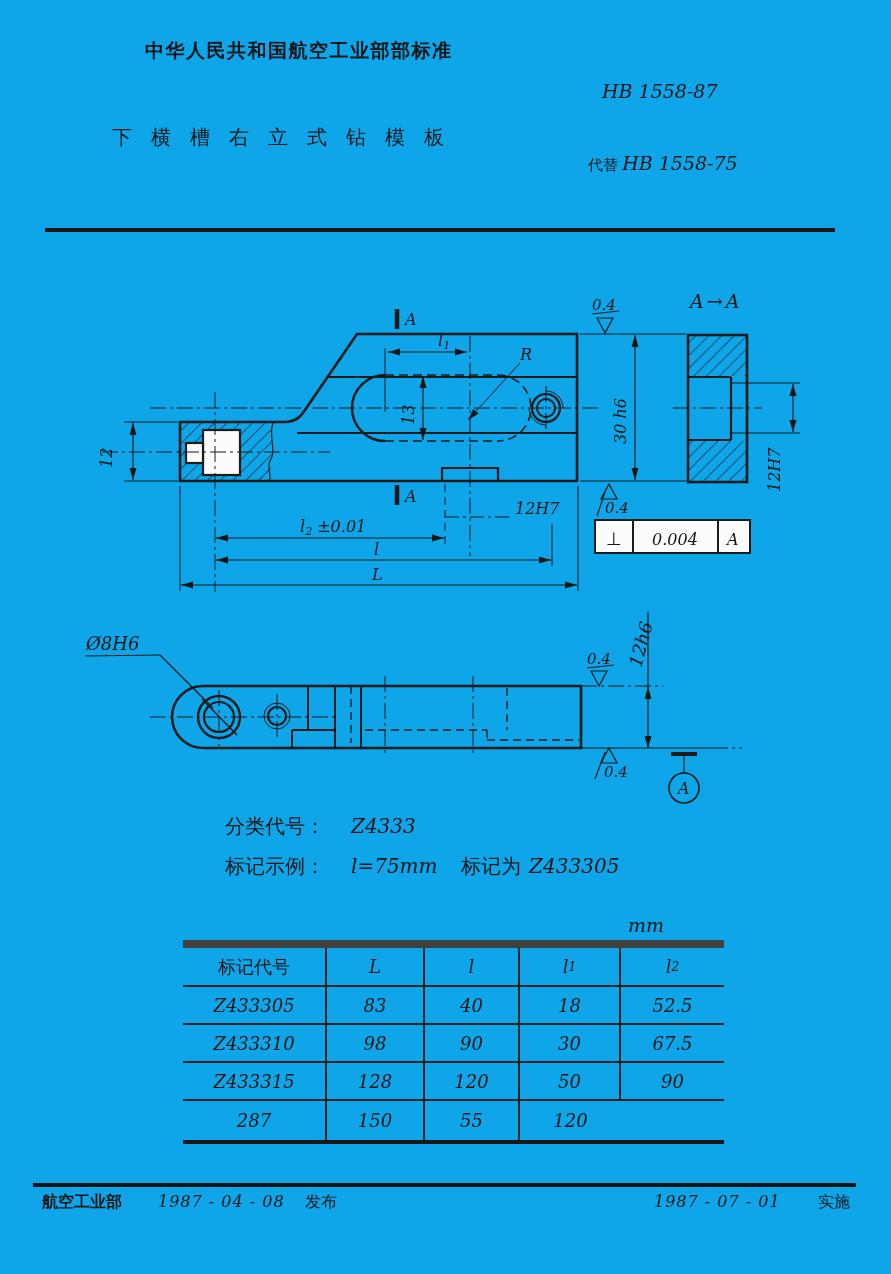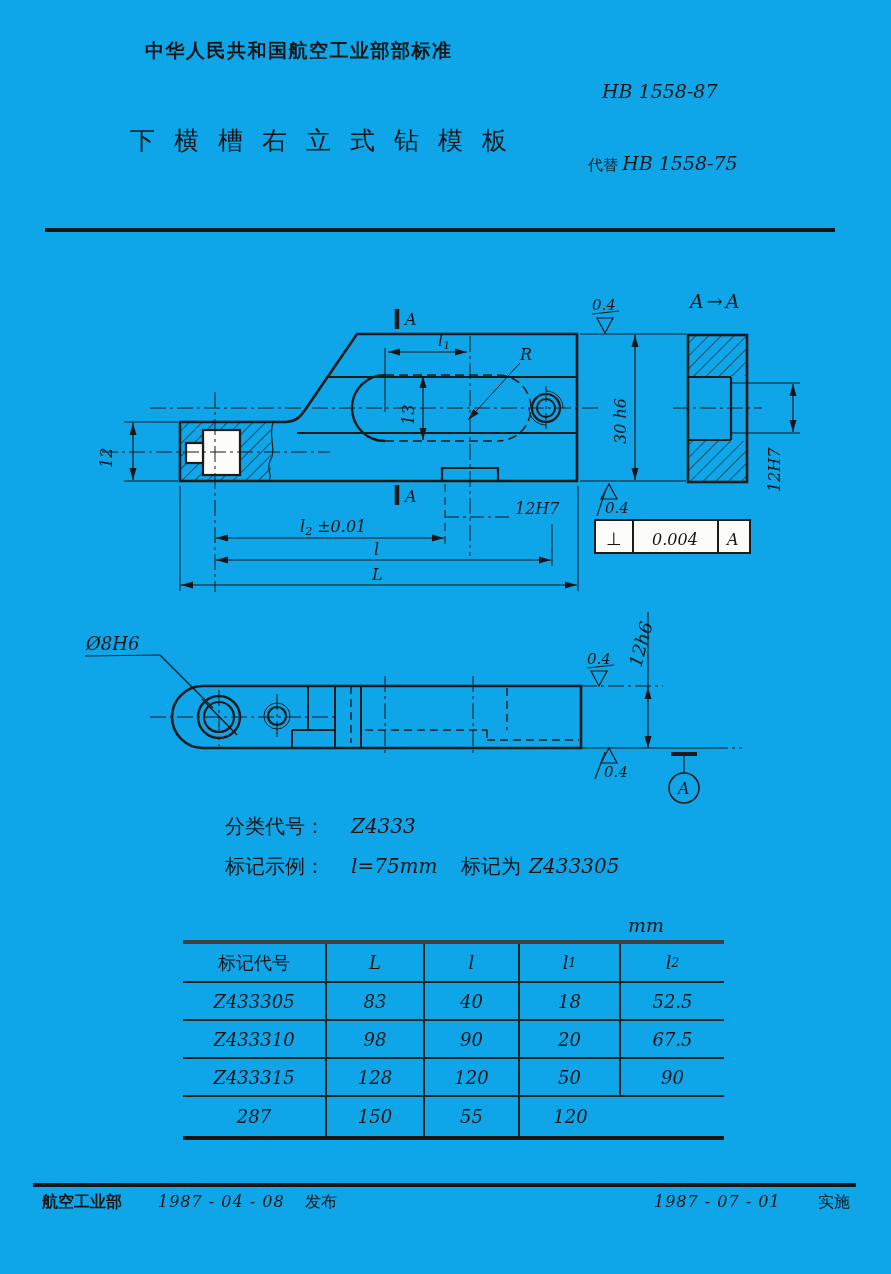--- a/index.html
+++ b/index.html
@@ -3,31 +3,31 @@
 <meta charset="utf-8">
 <style>
   html,body{margin:0;padding:0;background:#e8e8e4;}
   #page{position:relative;width:891px;height:1274px;background:#0ea5e9;color:#161616;
         font-family:"Liberation Sans",sans-serif;overflow:hidden;}
   .abs{position:absolute;white-space:nowrap;}
   .hand{font-family:"DejaVu Serif","Liberation Serif",serif;font-style:italic;}
   .cjk{font-family:"Liberation Sans",sans-serif;}
   #std-org{left:145px;top:38px;font-size:19px;font-weight:bold;letter-spacing:1.5px;}
   #std-no{left:602px;top:80px;font-size:19px;}
-  #doc-title{left:112px;top:124px;font-size:25px;letter-spacing:19px;font-weight:500;margin-left:18px;}
+  #doc-title{left:112px;top:124px;font-size:20px;letter-spacing:19px;font-weight:500;}
   #supersedes{left:588px;top:152px;font-size:15px;}
   #supersedes b{font-size:19px;font-weight:normal;}
   .rule{position:absolute;background:#161616;}
   #head-rule{left:45px;top:228px;width:790px;height:4px;}
   #cls{left:225px;top:806px;font-size:20px;}
   #cls .row{height:40px;line-height:40px;}
   #cls .val{font-size:20px;margin-left:26px;}
   #mm-label{left:628px;top:914px;font-size:19px;font-style:italic;}
   #spec-table{position:absolute;left:183px;top:940px;width:541px;
-      border-top:4px solid #404040;border-bottom:4px solid #161616;
+      border-top:8px solid #404040;border-bottom:4px solid #161616;
       display:grid;grid-template-columns:144px 98px 95px 101px 103px;
       grid-template-rows:39px 38px 38px 38px 39px;}
   #spec-table .cell{display:flex;align-items:center;justify-content:center;
       font-size:18px;border-bottom:2px solid #222;}
   #spec-table .cell.vline{border-right:2px solid #222;}
   #spec-table .cell.last{border-bottom:none;}
   #spec-table .num,#spec-table .code,#spec-table .hd-i{font-family:"DejaVu Serif","Liberation Serif",serif;font-style:italic;}
   #spec-table sub{font-size:12px;}
   #foot-rule{left:33px;top:1183px;width:823px;height:4px;}
   .foot-txt{top:1192px;font-size:16px;}
@@ -272,21 +272,21 @@
 
     <div class="cell vline code">Z433305</div>
     <div class="cell vline num">83</div>
     <div class="cell vline num">40</div>
     <div class="cell vline num">18</div>
     <div class="cell num">52.5</div>
 
     <div class="cell vline code">Z433310</div>
     <div class="cell vline num">98</div>
     <div class="cell vline num">90</div>
-    <div class="cell vline num">20</div>
+    <div class="cell vline num">30</div>
     <div class="cell num">67.5</div>
 
     <div class="cell vline code">Z433315</div>
     <div class="cell vline num">128</div>
     <div class="cell vline num">120</div>
     <div class="cell vline num">50</div>
     <div class="cell num">90</div>
 
     <div class="cell vline num last">287</div>
     <div class="cell vline num last">150</div>

